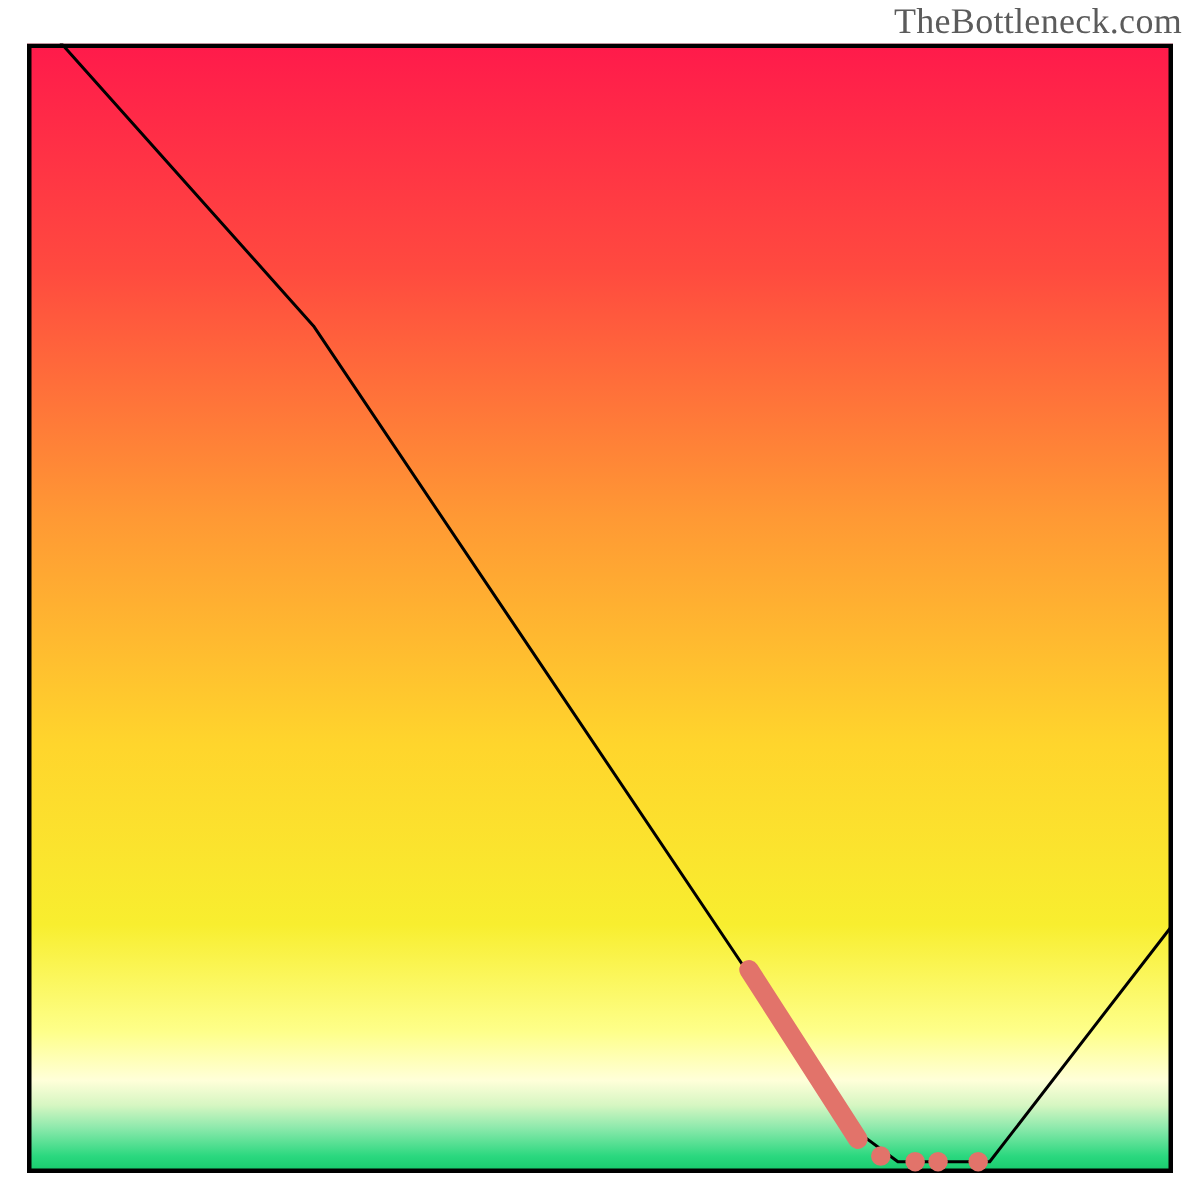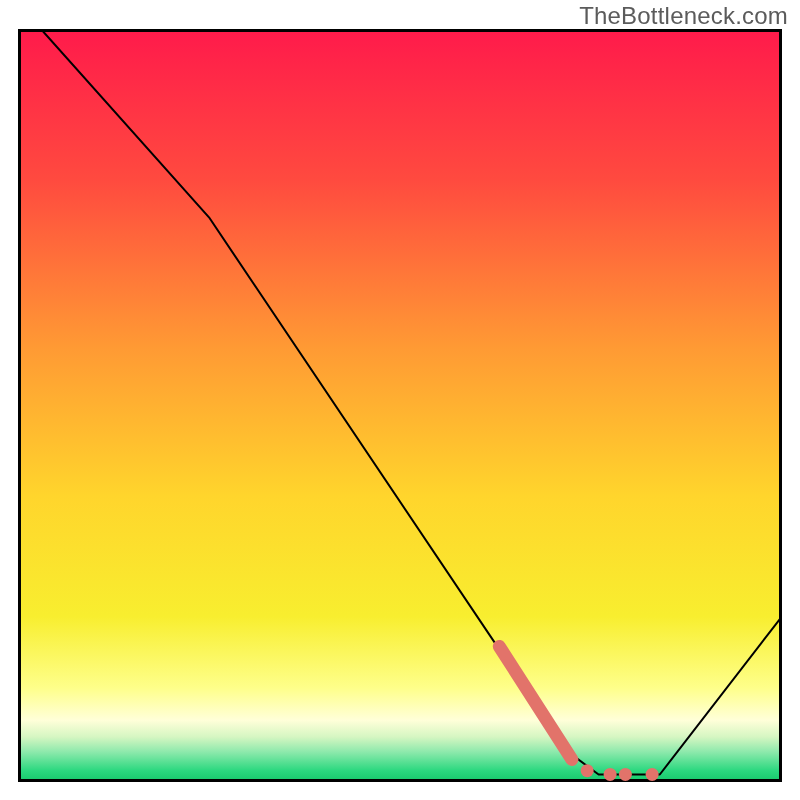--- a/index.html
+++ b/index.html
@@ -7,20 +7,21 @@
     padding: 0;
     width: 800px;
     height: 800px;
     background: #ffffff;
     font-family: Arial, Helvetica, sans-serif;
   }
   .wrap {
     position: relative;
     width: 800px;
     height: 800px;
+    font-family: Liberation Serif, serif;
   }
   .watermark {
     position: absolute;
     top: 2px;
     right: 12px;
     font-size: 24px;
     font-weight: 500;
     color: #5b5b5b;
     letter-spacing: 0.2px;
     user-select: none;

